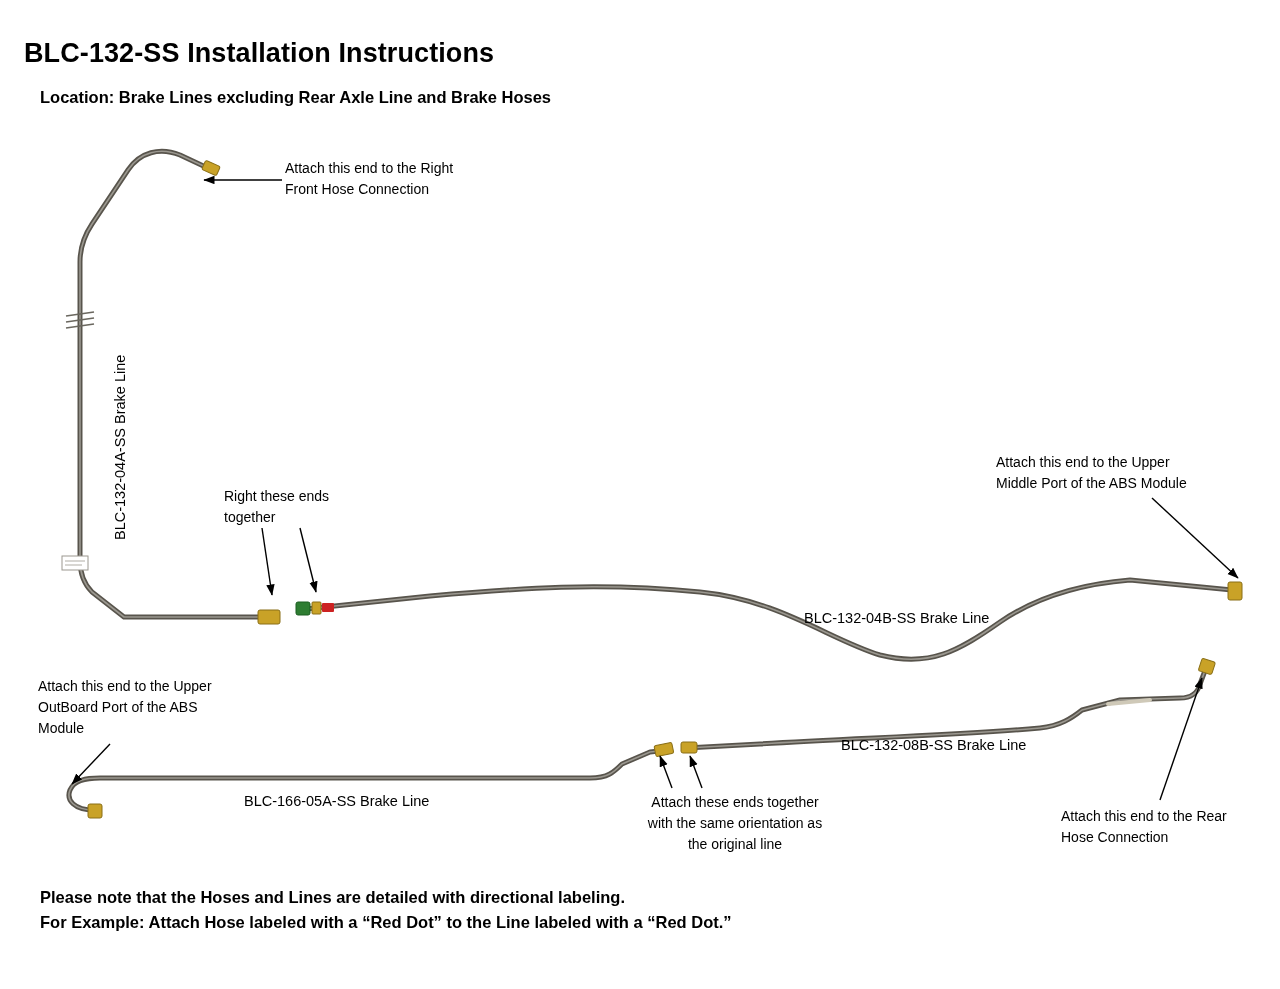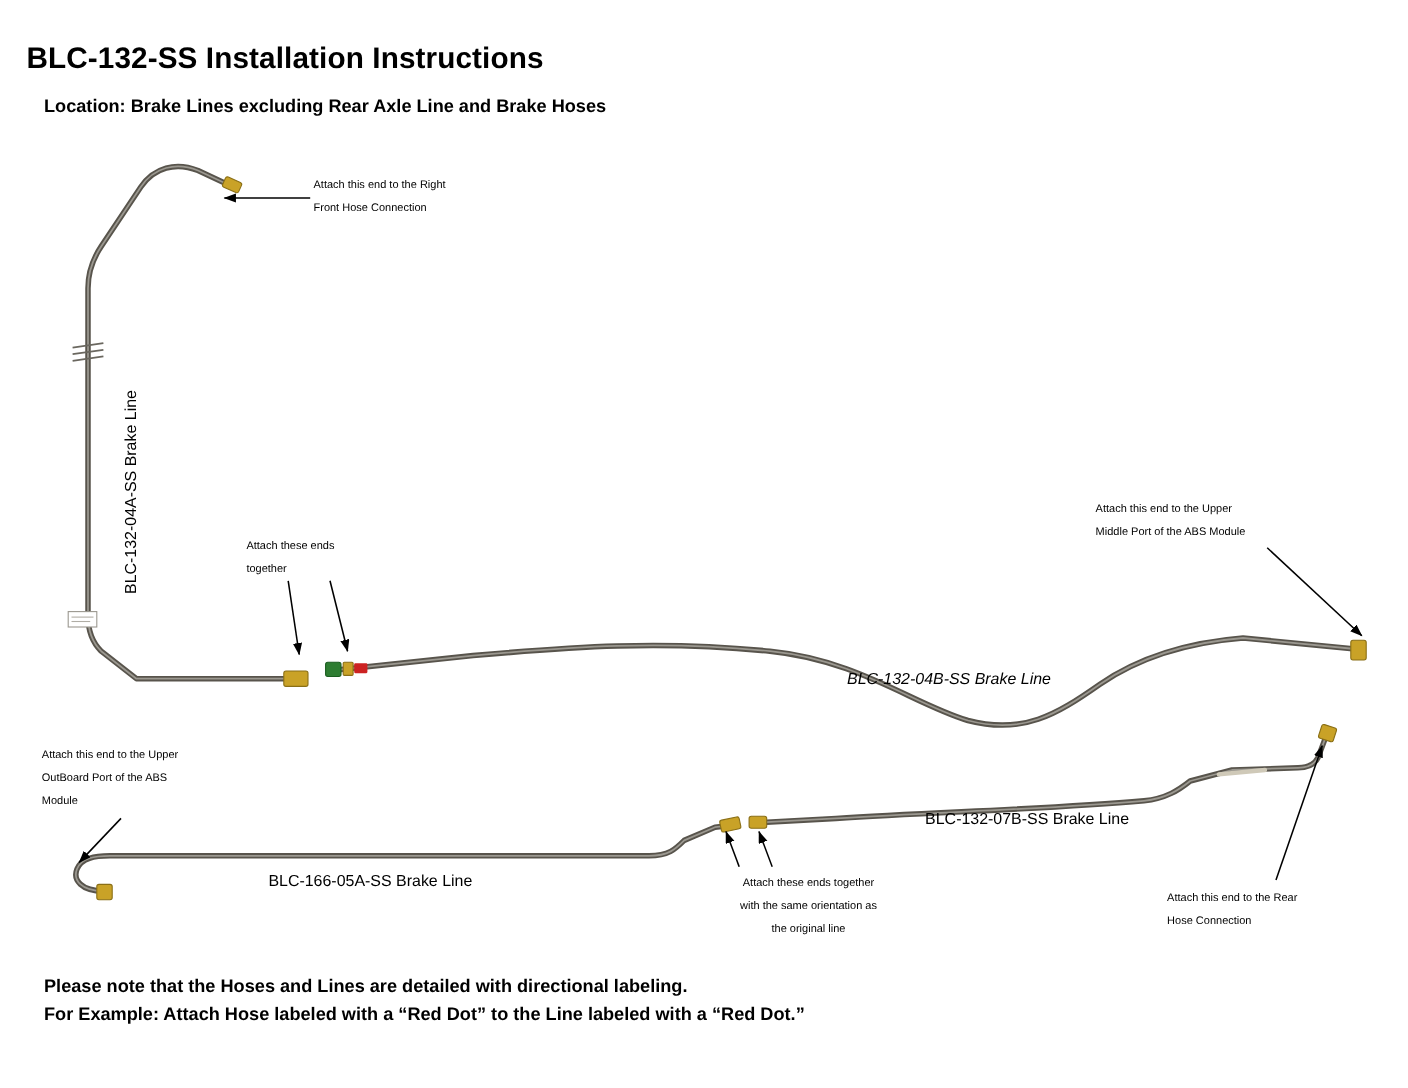--- a/index.html
+++ b/index.html
@@ -44,21 +44,21 @@
     font-weight: bold;
   }
   #footnote-2 {
     left: 40px;
     top: 913px;
     font-size: 16.5px;
     font-weight: bold;
   }
 
   .callout {
-    font-size: 10px;
+    font-size: 14px;
     line-height: 21px;
     white-space: pre-line;
   }
   .part-label {
     font-size: 14.5px;
     line-height: 20px;
     white-space: pre-line;
   }
   .rot-label {
     transform-origin: 0 0;
@@ -144,41 +144,41 @@
       <line x1="110" y1="744" x2="72" y2="784"></line>
       <line x1="672" y1="788" x2="660" y2="756"></line>
       <line x1="702" y1="788" x2="690" y2="756"></line>
       <line x1="1160" y1="800" x2="1202" y2="678"></line>
     </g>
   </svg>
 
   <div class="abs callout" style="left:285px; top:158px;">Attach this end to the Right
 Front Hose Connection</div>
 
-  <div class="abs callout" style="left:224px; top:486px;">Attach these ends
+  <div class="abs callout" style="left:224px; top:486px;">Right these ends
 together</div>
 
   <div class="abs callout" style="left:996px; top:452px;">Attach this end to the Upper
 Middle Port of the ABS Module</div>
 
   <div class="abs callout" style="left:38px; top:676px;">Attach this end to the Upper
 OutBoard Port of the ABS
 Module</div>
 
   <div class="abs callout" style="left:630px; top:792px; text-align:center; width:210px;">Attach these ends together
 with the same orientation as
 the original line</div>
 
   <div class="abs callout" style="left:1016px; top:806px;margin-left:45px;">Attach this end to the Rear
 Hose Connection</div>
 
   <div class="abs part-label rot-label" style="left:110px; top:540px;">BLC-132-04A-SS Brake Line</div>
 
-  <div class="abs part-label" style="left:770px; top:608px;font-style:italic;">BLC-132-04B-SS Brake Line</div>
+  <div class="abs part-label" style="left:804px; top:608px;">BLC-132-04B-SS Brake Line</div>
 
   <div class="abs part-label" style="left:244px; top:791px;">BLC-166-05A-SS Brake Line</div>
 
-  <div class="abs part-label" style="left:841px; top:735px;">BLC-132-07B-SS Brake Line</div>
+  <div class="abs part-label" style="left:841px; top:735px;">BLC-132-08B-SS Brake Line</div>
 
   <div class="abs" id="footnote-2">For Example: Attach Hose labeled with a “Red Dot” to the Line labeled with a “Red Dot.”</div>
   <div class="abs" id="footnote-1">Please note that the Hoses and Lines are detailed with directional labeling.</div>
 
 </div>
 
 </body></html>

